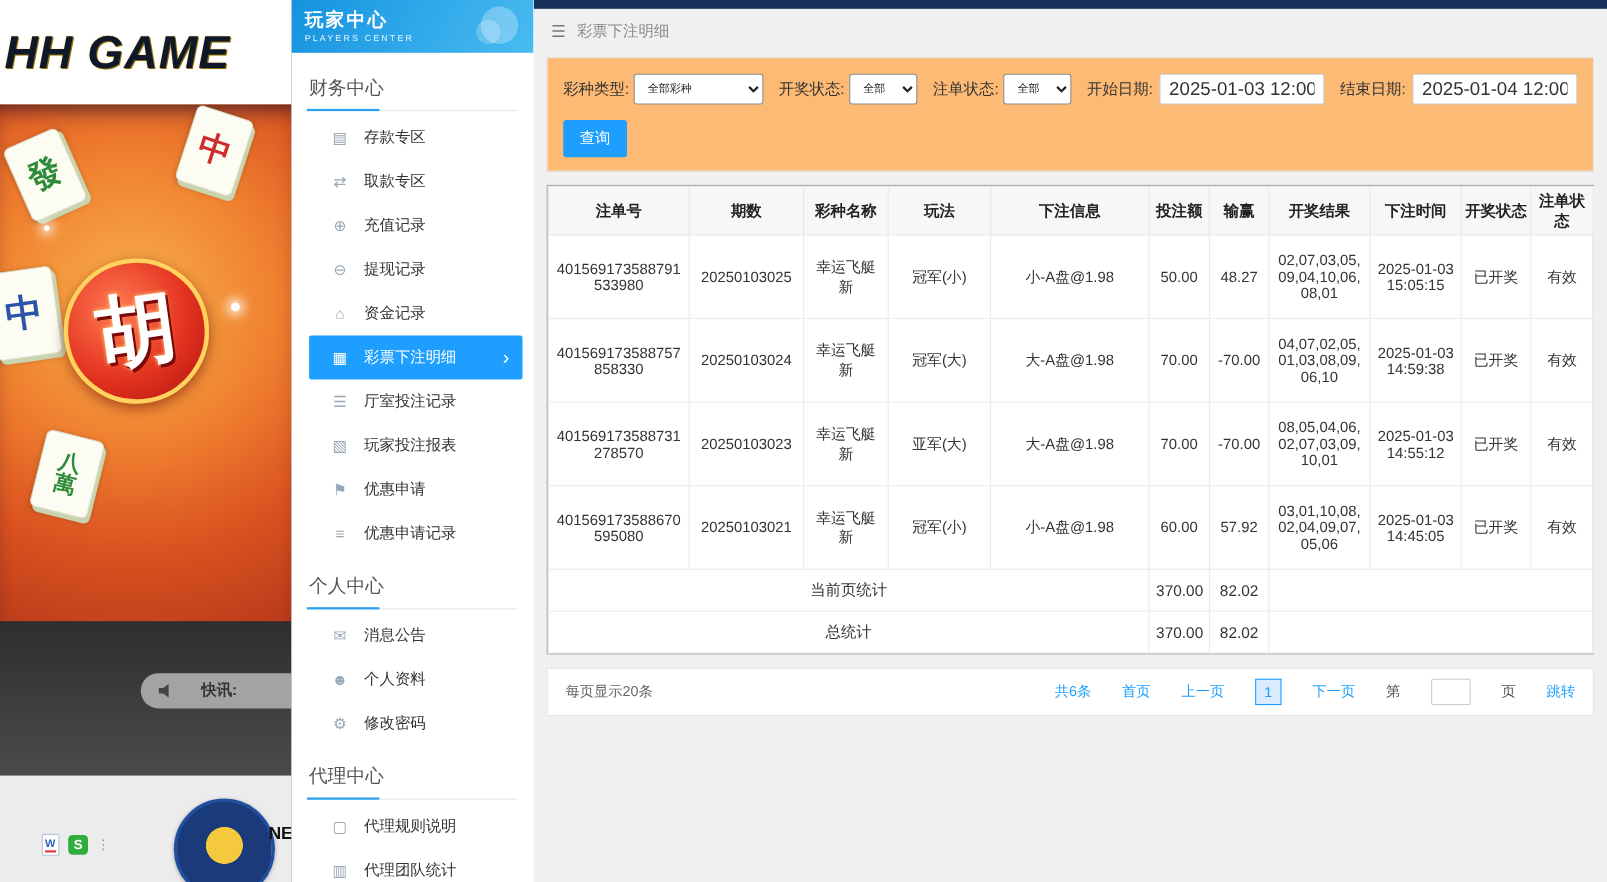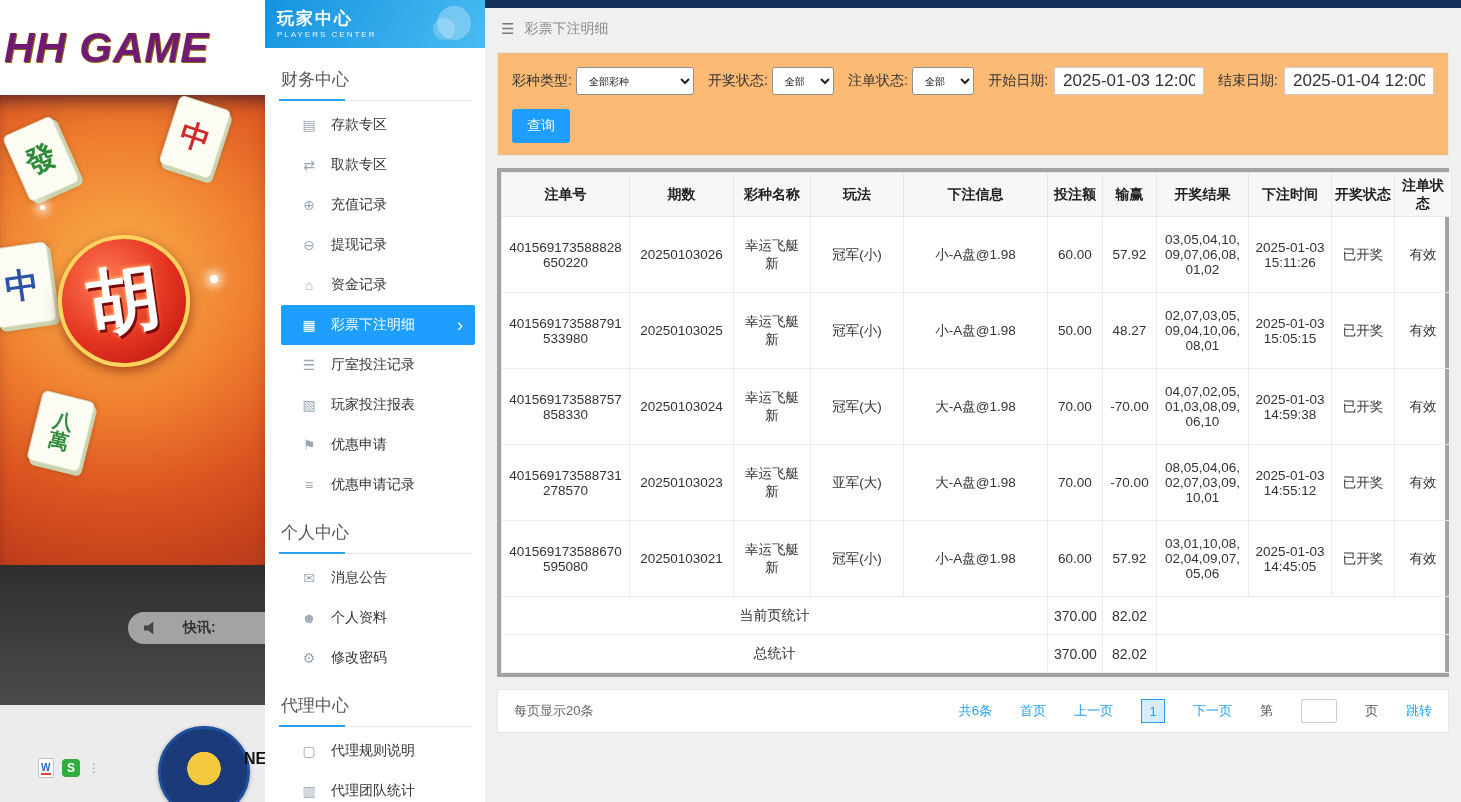--- a/index.html
+++ b/index.html
@@ -9,21 +9,21 @@
     font-family:"Liberation Sans","DejaVu Sans",sans-serif;
     background:#f0f0f0;
     color:#333;
   }
 
   
   .left-bg { position:absolute; left:0; top:0; width:265px; height:802px; background:#232323; overflow:hidden; }
   .logo-area { position:absolute; left:0; top:0; width:265px; height:95px; background:#fff; display:flex; align-items:center; padding-left:4px; overflow:hidden; }
   .logo-text {
     font-size:42px; font-weight:bold; font-style:italic; letter-spacing:1px;
-    color:#701a75; text-shadow:1px 1px 0 #8a6a00, 0 0 2px #f6d878;
+    color:#0f172a; text-shadow:1px 1px 0 #8a6a00, 0 0 2px #f6d878;
     white-space:nowrap;
   }
   .promo { position:absolute; left:0; top:95px; width:265px; height:470px;
     background:radial-gradient(circle at 45% 38%, #f9b14b 0%, #f08030 40%, #da5220 70%, #b93a1a 100%);
     overflow:hidden; box-shadow:inset 0 14px 18px -10px rgba(20,10,40,.7); }
   .tile { position:absolute; width:54px; height:72px; background:#fcfcf2; border:1px solid #ddddc8;
     border-radius:6px; box-shadow:3px 4px 0 #c9d4ae, 1px 2px 6px rgba(0,0,0,.35);
     display:flex; align-items:center; justify-content:center; font-weight:bold; font-size:30px;
     white-space:pre-line; text-align:center; line-height:1; }
   .tile-1 { left:14px; top:28px; transform:rotate(-24deg); }
@@ -91,21 +91,21 @@
   .filter-row label { margin-right:4px; }
   .filter-row .ml { margin-left:14px; }
   select.sel { height:28px; border:1px solid #8f8f8f; border-radius:3px; background:#fff; font-size:10px;
     font-family:inherit; color:#222; padding:0 8px; }
   .w120 { width:122px; } .w64 { width:64px; }
   input.date-input { height:28px; width:150px; border:1px solid #ccc; border-radius:2px; padding:0 8px;
     font-size:17px; color:#333; font-family:inherit; margin-left:2px; }
   .btn-query { margin-top:14px; background:#1e9fff; color:#fff; border:none; width:58px; height:34px;
     font-size:14px; border-radius:3px; cursor:pointer; font-family:inherit; }
 
-  .table-card { margin:0 12px; background:#fff; border:4px solid #a3a3a3; }
+  .table-card { margin:0 12px; background:#fff; border:1px solid #a3a3a3; }
   table.bets { width:100%; border-collapse:collapse; table-layout:fixed; }
   table.bets th { background:#f7f7f7; font-weight:bold; font-size:14px; color:#222; height:44px;
     border:1px solid #e8e8e8; padding:2px; }
   table.bets td { border:1px solid #ececec; font-size:13.5px; color:#333; text-align:center;
     padding:4px 6px; vertical-align:middle; overflow:hidden; }
   tr.data-row td { height:76px; }
   td.brk { word-break:break-all; }
   td.num { text-align:right; padding-right:8px; }
   tr.summary-row td { height:38px; font-size:14px; }
 
@@ -275,33 +275,20 @@
             <th>投注额</th>
             <th>输赢</th>
             <th>开奖结果</th>
             <th>下注时间</th>
             <th>开奖状态</th>
             <th>注单状态</th>
           </tr>
         </thead>
         <tbody>
           <tr class="data-row">
-            <td class="brk">401569173588828650220</td>
-            <td>20250103026</td>
-            <td>幸运飞艇新</td>
-            <td>冠军(小)</td>
-            <td>小-A盘@1.98</td>
-            <td class="num">60.00</td>
-            <td class="num">57.92</td>
-            <td class="brk">03,05,04,10,09,07,06,08,01,02</td>
-            <td>2025-01-03 15:11:26</td>
-            <td>已开奖</td>
-            <td>有效</td>
-          </tr>
-          <tr class="data-row">
             <td class="brk">401569173588791533980</td>
             <td>20250103025</td>
             <td>幸运飞艇新</td>
             <td>冠军(小)</td>
             <td>小-A盘@1.98</td>
             <td class="num">50.00</td>
             <td class="num">48.27</td>
             <td class="brk">02,07,03,05,09,04,10,06,08,01</td>
             <td>2025-01-03 15:05:15</td>
             <td>已开奖</td>

